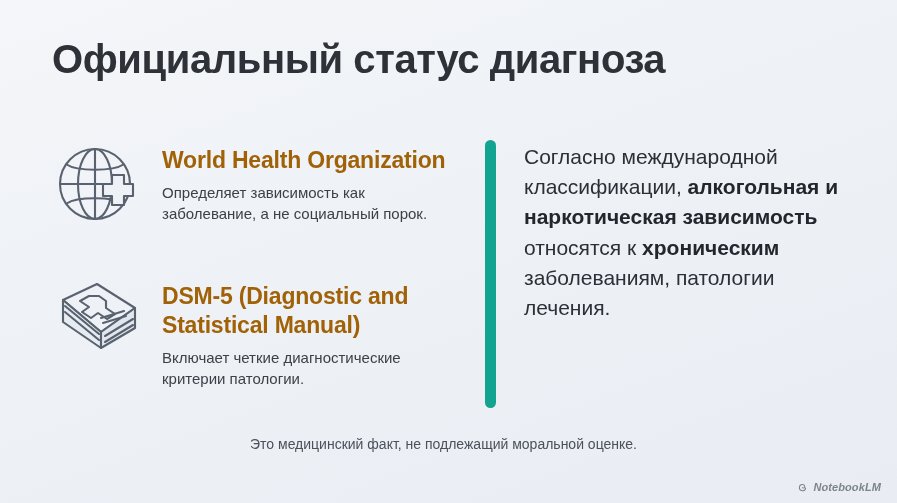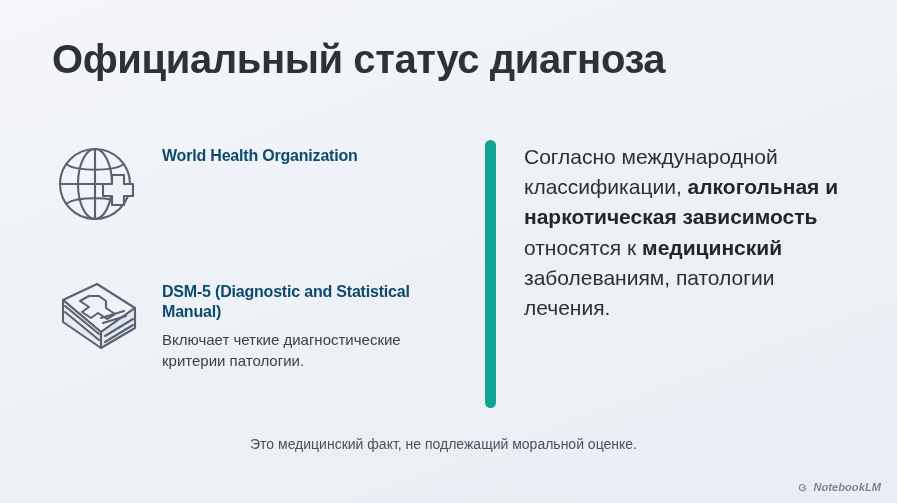--- a/index.html
+++ b/index.html
@@ -58,23 +58,23 @@
     justify-content: center;
   }
   .feature-icon svg {
     display: block;
   }
   .feature-text {
     padding-top: 8px;
     flex: 1 1 auto;
   }
   .feature-title {
-    font-size: 16px;
-    font-weight: bold;
-    color: #0c4a6e;
+    font-size: 23px;
+    font-weight: bold;
+    color: #a16207;
     line-height: 1.25;
     letter-spacing: -0.2px;
     margin-bottom: 7px;
   }
   .feature-desc {
     font-size: 15px;
     color: #3c4148;
     line-height: 1.42;
   }
 
@@ -149,20 +149,21 @@
           <ellipse cx="41" cy="44" rx="17" ry="35"></ellipse>
           <line x1="6" y1="44" x2="76" y2="44"></line>
           <path d="M12.6 24.5 C23 31.5, 59 31.5, 69.4 24.5"></path>
           <path d="M12.6 63.5 C23 56.5, 59 56.5, 69.4 63.5"></path>
           <line x1="41" y1="9" x2="41" y2="79"></line>
           <path d="M61 35 h9 v9 h9 v12 h-9 v9 h-12 v-9 h-9 v-12 h9 v-9 z" fill="#eef1f6"></path>
         </svg>
       </div>
       <div class="feature-text">
         <div class="feature-title">World Health Organization</div>
+        <div class="feature-desc">Определяет зависимость как заболевание, а не социальный порок.</div>
       </div>
     </div>
 
     <div class="feature">
       <div class="feature-icon">
         <svg width="90" height="84" viewBox="0 0 90 84" fill="none" stroke="#5a6270" stroke-width="2.1" stroke-linecap="round" stroke-linejoin="round">
 
           <path d="M10 22 L44 6 L82 30 L48 54 Z" fill="#eef1f6"></path>
 
           <path d="M10 22 L10 44 L48 70 L48 54 Z" fill="#e7ebf2"></path>
@@ -184,21 +185,21 @@
       <div class="feature-text">
         <div class="feature-title">DSM-5 (Diagnostic and Statistical Manual)</div>
         <div class="feature-desc">Включает четкие диагностические критерии патологии.</div>
       </div>
     </div>
 
   </div>
 
   <div class="quote-panel">
     <div class="quote-bar"></div>
-    <div class="quote-text"><span>Согласно международной классификации, </span><b>алкогольная и наркотическая зависимость</b><span> относятся к </span><b>медицинский</b><span> заболеваниям, патологии лечения.</span></div>
+    <div class="quote-text"><span>Согласно международной классификации, </span><b>алкогольная и наркотическая зависимость</b><span> относятся к </span><b>хроническим</b><span> заболеваниям, патологии лечения.</span></div>
   </div>
 
   <div class="footer-note">Это медицинский факт, не подлежащий моральной оценке.</div>
 
   <div class="watermark">
     <span>
       <svg width="11" height="11" viewBox="0 0 12 12" fill="none" stroke="#6b727c" stroke-width="1.2" stroke-linecap="round">
         <path d="M9.4 6.6 a3.4 3.4 0 1 1 -3.1 -3.9 a2.3 2.3 0 0 1 1.9 3.3 a1.3 1.3 0 0 1 -2.1 .1"></path>
       </svg>
     </span>

